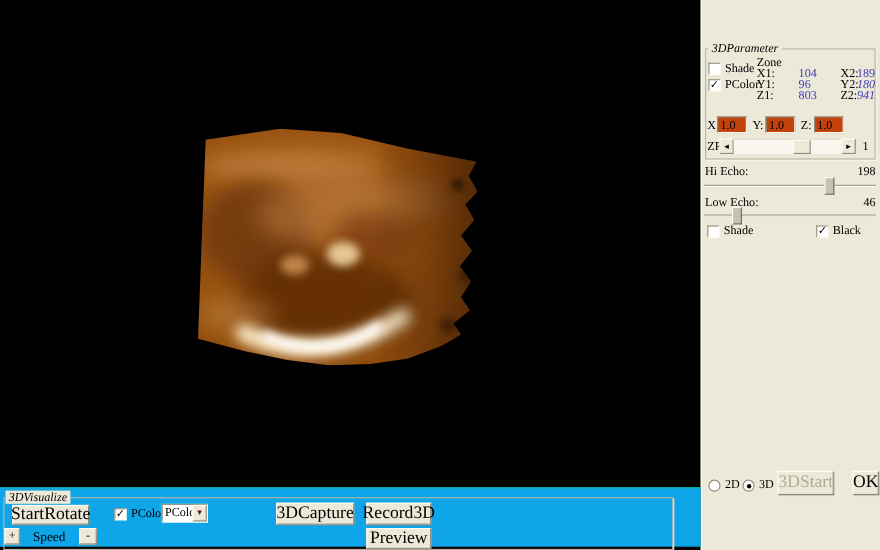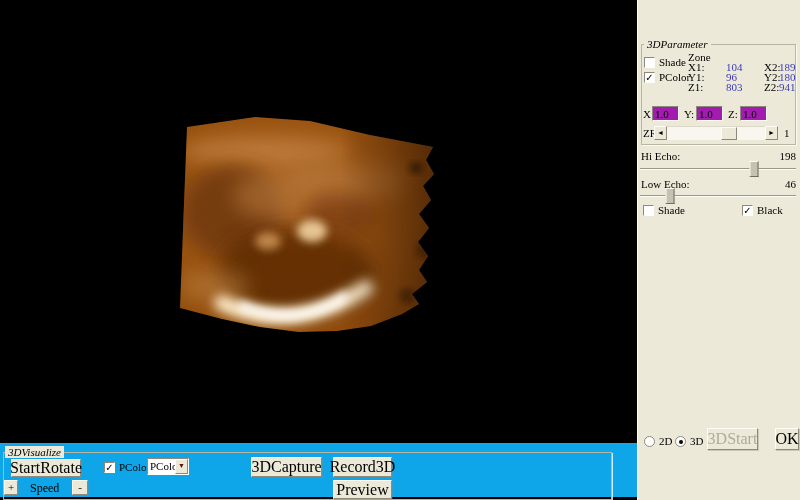--- a/index.html
+++ b/index.html
@@ -23,21 +23,21 @@
        display:flex;align-items:center;justify-content:center;padding:0;color:#000;cursor:default;}
   .btn.small{font-size:11px;}
   .btn.disabled{color:#b1ac9a;}
 
   .cbrow{position:absolute;display:flex;align-items:center;gap:4px;white-space:nowrap;}
   .cb{width:11px;height:11px;background:#fff;border:1px solid;border-color:#8d8a7b #fffef6 #fffef6 #8d8a7b;
       font-size:10px;line-height:9px;text-align:center;color:#000;flex:0 0 auto;}
   .radio{width:11px;height:11px;border-radius:50%;background:#fff;border:1px solid #8d8a7b;position:relative;flex:0 0 auto;}
   .radio .dot{display:none;position:absolute;left:3px;top:3px;width:4px;height:4px;border-radius:50%;background:#000;}
 
-  .tin{position:absolute;background:#a21caf;border:1px solid;border-color:#8d8a7b #fffef6 #fffef6 #8d8a7b;
+  .tin{position:absolute;background:#c2410c;border:1px solid;border-color:#8d8a7b #fffef6 #fffef6 #8d8a7b;
        font-family:"Liberation Serif",serif;font-size:11px;padding:0 2px;}
 
   
   .slider{position:absolute;height:16px;}
   .slider .groove{position:absolute;left:0;right:0;top:7px;height:2px;background:#9a9788;border-bottom:1px solid #fffef6;}
   .slider .thumb{position:absolute;top:0;width:9px;height:16px;transform:translateX(-50%);
        background:#c6c2b2;border:1px solid;border-color:#fffef6 #6f6d60 #6f6d60 #fffef6;}
 
   
   .sb{position:absolute;height:14px;}
@@ -120,25 +120,25 @@
     </div>
 
     <div class="lbl" style="left:50px;top:51px;">Zone</div>
     <div class="lbl" style="left:50px;top:61px;">X1:</div>
     <div class="lbl val-blue" style="left:88px;top:61px;">104</div>
     <div class="lbl" style="left:126px;top:61px;">X2:</div>
     <div class="lbl val-blue" style="left:141px;top:61px;">189</div>
     <div class="lbl" style="left:50px;top:71px;">Y1:</div>
     <div class="lbl val-blue" style="left:88px;top:71px;">96</div>
     <div class="lbl" style="left:126px;top:71px;">Y2:</div>
-    <div class="lbl val-blue" style="left:141px;top:71px;">180</div>
+    <div class="lbl val-blue" style="left:141px;top:71px;font-style:italic;">180</div>
     <div class="lbl" style="left:50px;top:81px;">Z1:</div>
     <div class="lbl val-blue" style="left:88px;top:81px;">803</div>
     <div class="lbl" style="left:126px;top:81px;">Z2:</div>
-    <div class="lbl val-blue" style="left:141px;top:81px;">941</div>
+    <div class="lbl val-blue" style="left:141px;top:81px;font-style:italic;">941</div>
 
     <div class="lbl" style="left:5px;top:108px;">X:</div>
     <input class="tin" style="left: 14px; top: 106px; width: 27px; height: 15px;" value="1.0">
     <div class="lbl" style="left:46px;top:108px;">Y:</div>
     <input class="tin" style="left: 58px; top: 106px; width: 27px; height: 15px;" value="1.0">
     <div class="lbl" style="left:90px;top:108px;">Z:</div>
     <input class="tin" style="left: 102px; top: 106px; width: 27px; height: 15px;" value="1.0">
     <div class="lbl" style="left:131px;top:108px;font-size:10px;margin-left:41px;">(mm/p)</div>
 
     <div class="lbl" style="left:5px;top:127px;">ZRate</div>

